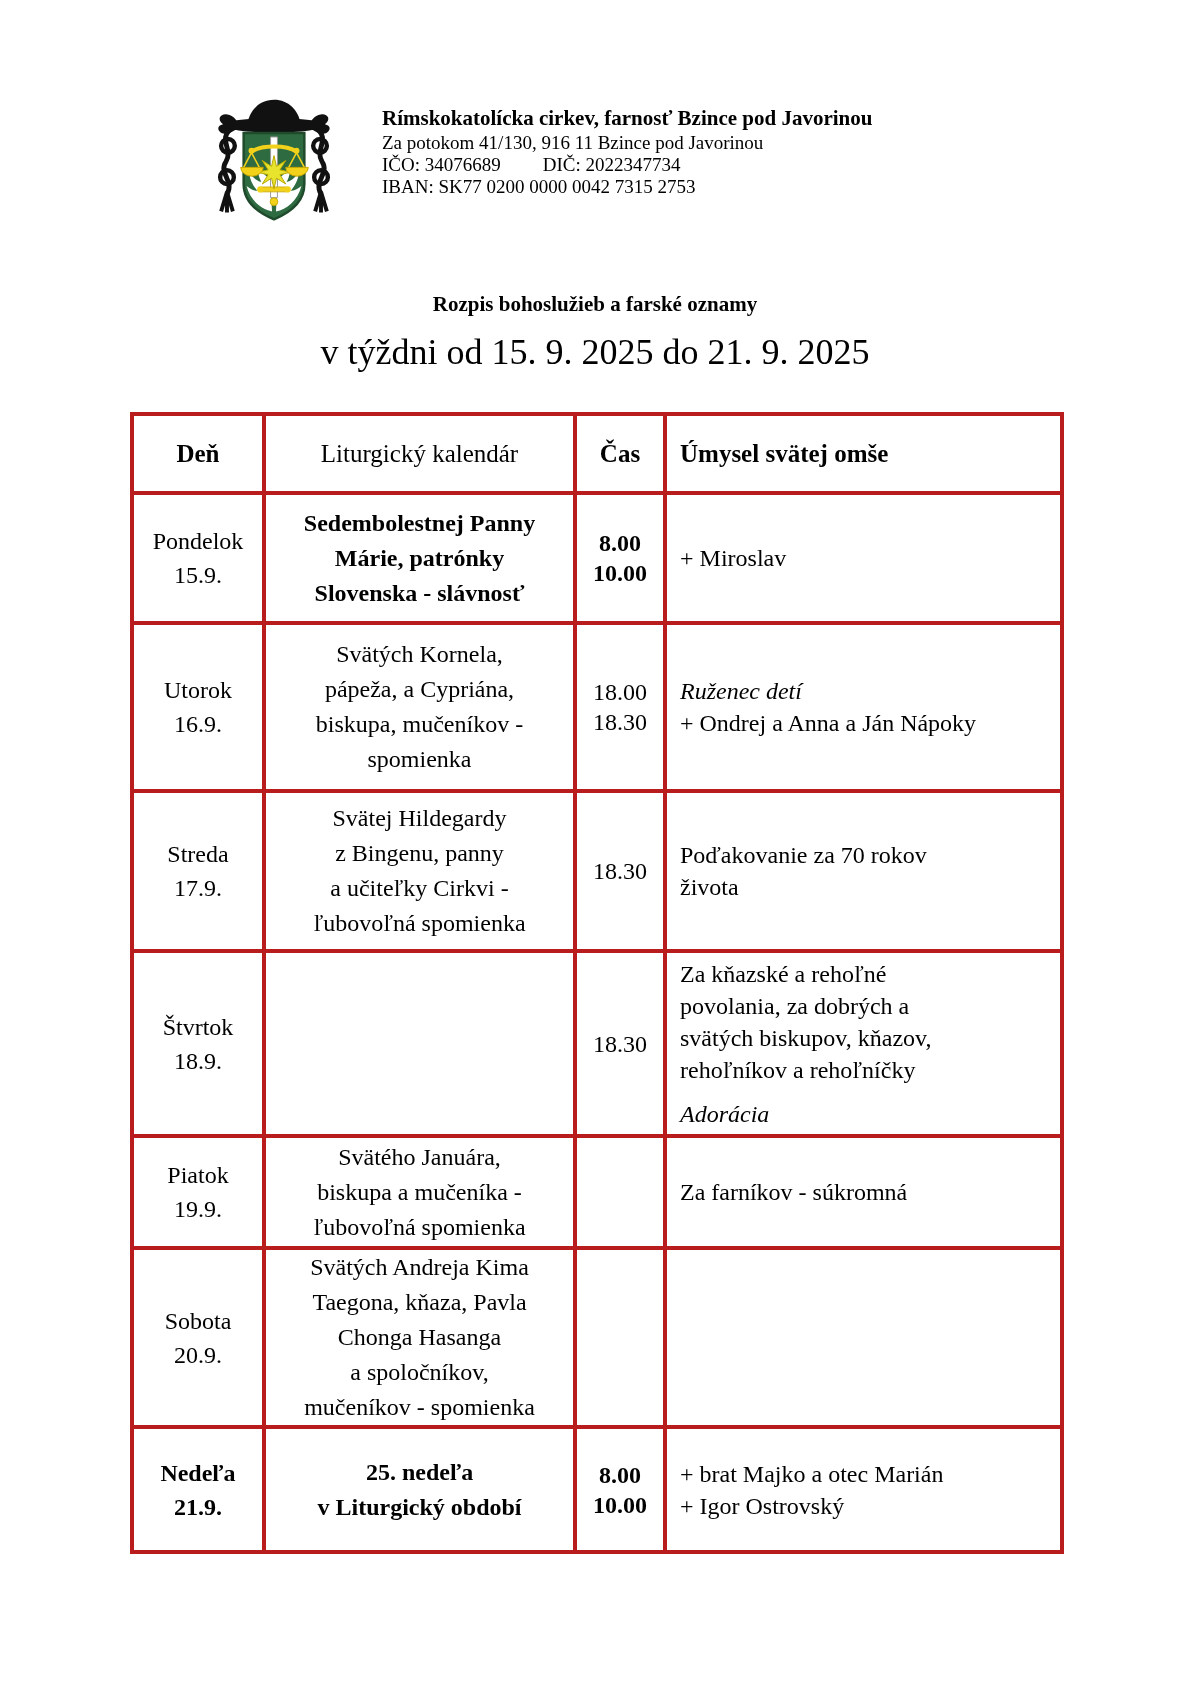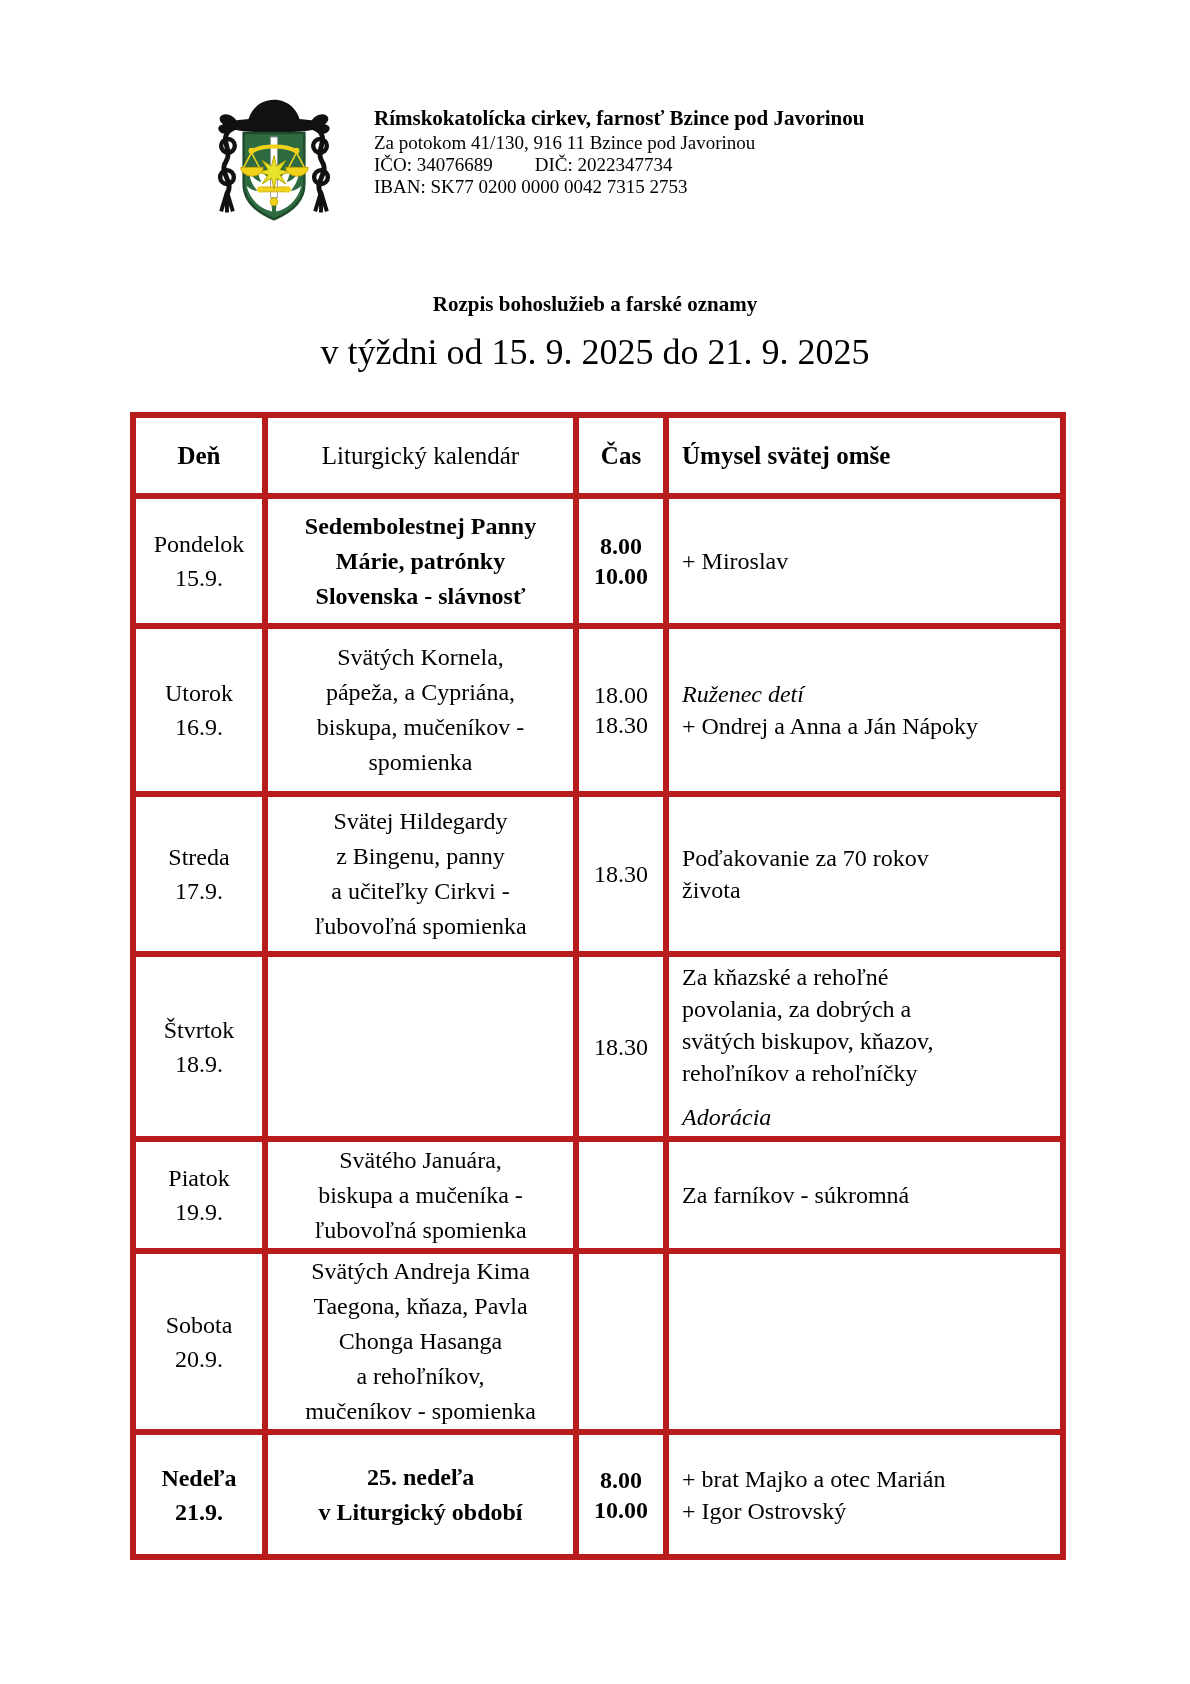--- a/index.html
+++ b/index.html
@@ -6,21 +6,21 @@
   .page {
     position:relative; width:1190px; height:1684px; margin:0 auto;
     background:#ffffff; color:#000;
     font-family:"Liberation Serif","DejaVu Serif",serif;
     overflow:hidden;
   }
 
   
   .letterhead { position:absolute; left:198px; top:90px; display:flex; }
   .logo { width:152px; height:142px; flex:0 0 auto; }
-  .contact { margin-left:24px; padding-top:16px; font-size:19px; line-height:22px; white-space:nowrap; }
+  .contact { margin-left:32px; padding-top:16px; font-size:19px; line-height:22px; white-space:nowrap; }
   .org-name { font-weight:bold; font-size:21px; line-height:24px; margin-bottom:2px; }
   .email { text-decoration:underline; }
   .gap-sm { display:inline-block; width:16px; }
   .gap-lg { display:inline-block; width:42px; }
 
   
   .c-shield { fill:var(--shield,#2e6b40); }
   .c-shieldline { stroke:var(--shield_border,#1f4a2c); }
   .c-hat  { fill:var(--hat,#111111); }
   .c-hatline { stroke:var(--hat,#111111); }
@@ -31,21 +31,21 @@
 
   
   .doc-title { position:absolute; left:0; top:292px; width:100%; text-align:center;
                font-size:21px; font-weight:bold; }
   .doc-subtitle { position:absolute; left:0; top:331px; width:100%; text-align:center;
                font-size:36px; }
 
   
   table.schedule { position:absolute; left:130px; top:412px; width:930px;
     border-collapse:collapse; table-layout:fixed; }
-  .schedule th, .schedule td { border:6px solid #b91c1c; padding:0; overflow:hidden; }
+  .schedule th, .schedule td { border:4px solid #b91c1c; padding:0; overflow:hidden; }
   .schedule th { font-size:25px; font-weight:bold; height:75px; vertical-align:middle; text-align:center; }
   .schedule th.regular { font-weight:normal; }
   .schedule th.left { text-align:left; padding-left:13px; }
   .schedule td { font-size:24px; vertical-align:middle; }
 
   .cellbox { height:100%; display:flex; flex-direction:column; }
   .lay-center { justify-content:center; }
   .lay-centergap { justify-content:center; gap:12px; }
   .lay-slots { justify-content:space-around; }
 
@@ -289,21 +289,21 @@
             <div class="cellbox lay-center">
               <div class="line">Sobota</div>
               <div class="line">20.9.</div>
             </div>
           </td>
           <td class="cal-cell">
             <div class="cellbox lay-center">
               <div class="line">Svätých Andreja Kima</div>
               <div class="line">Taegona, kňaza, Pavla</div>
               <div class="line">Chonga Hasanga</div>
-              <div class="line">a rehoľníkov,</div>
+              <div class="line">a spoločníkov,</div>
               <div class="line">mučeníkov - spomienka</div>
             </div>
           </td>
           <td class="time-cell">
             <div class="cellbox lay-center"></div>
           </td>
           <td class="int-cell">
             <div class="cellbox lay-centergap"></div>
           </td>
         </tr>

